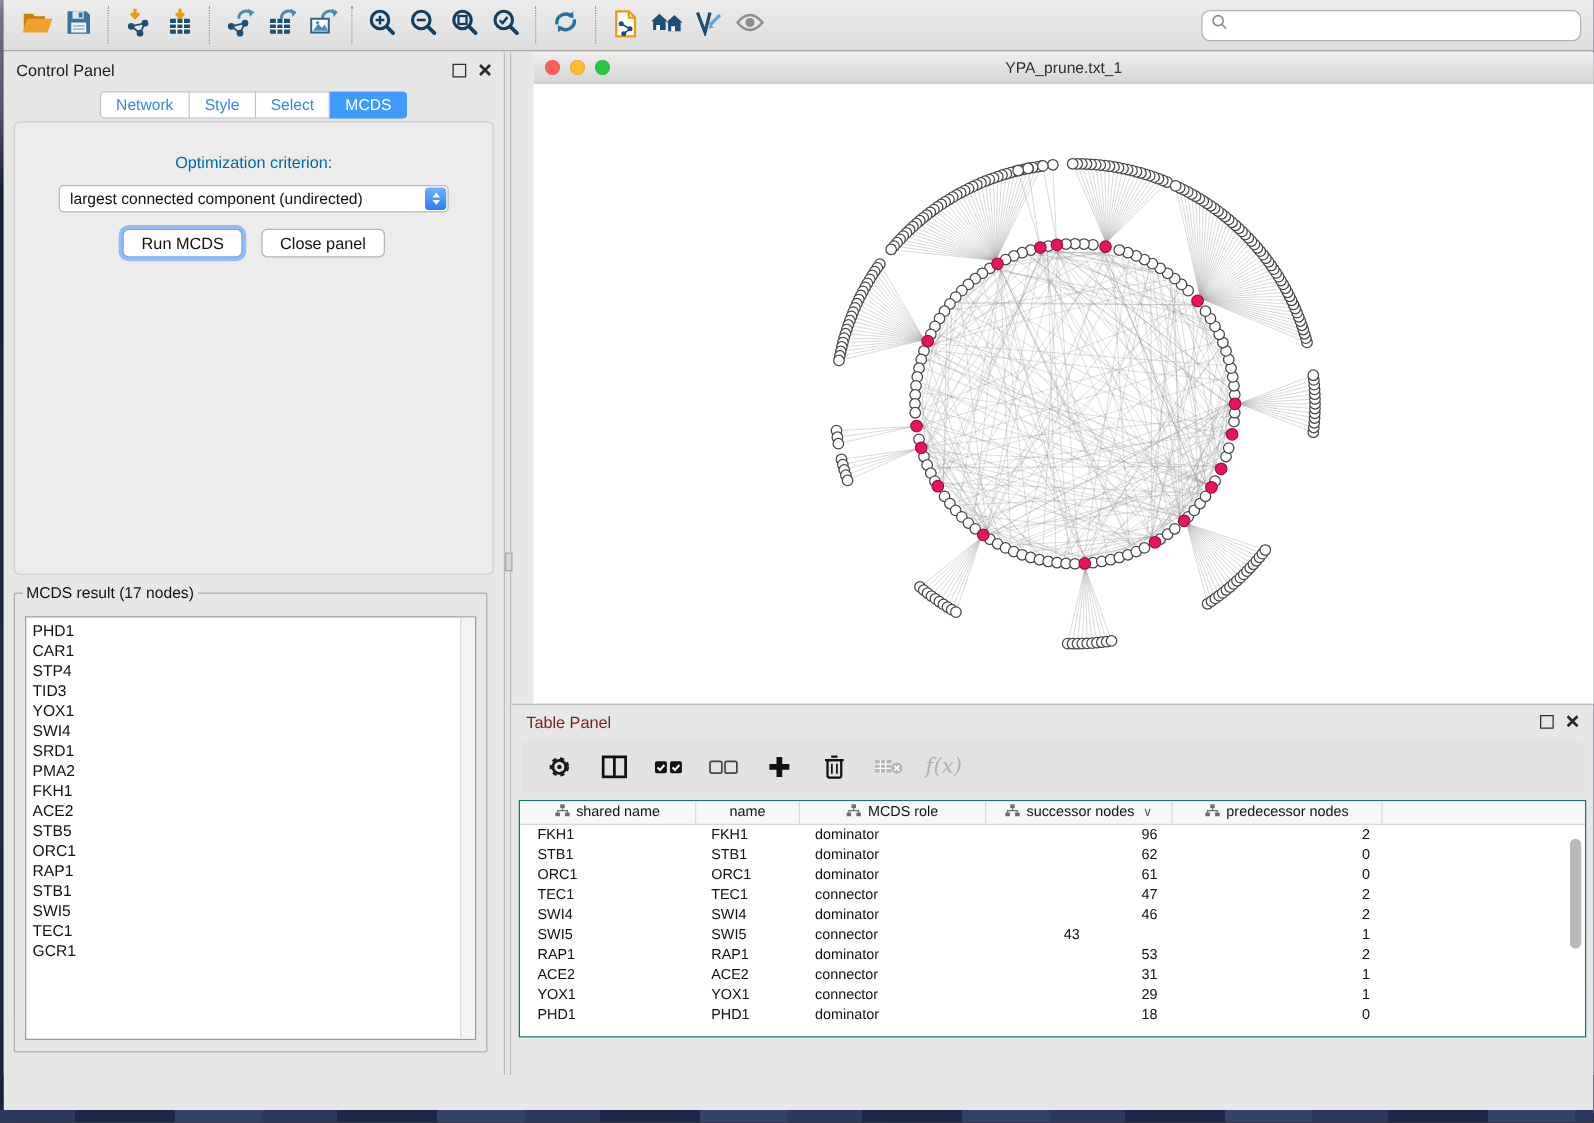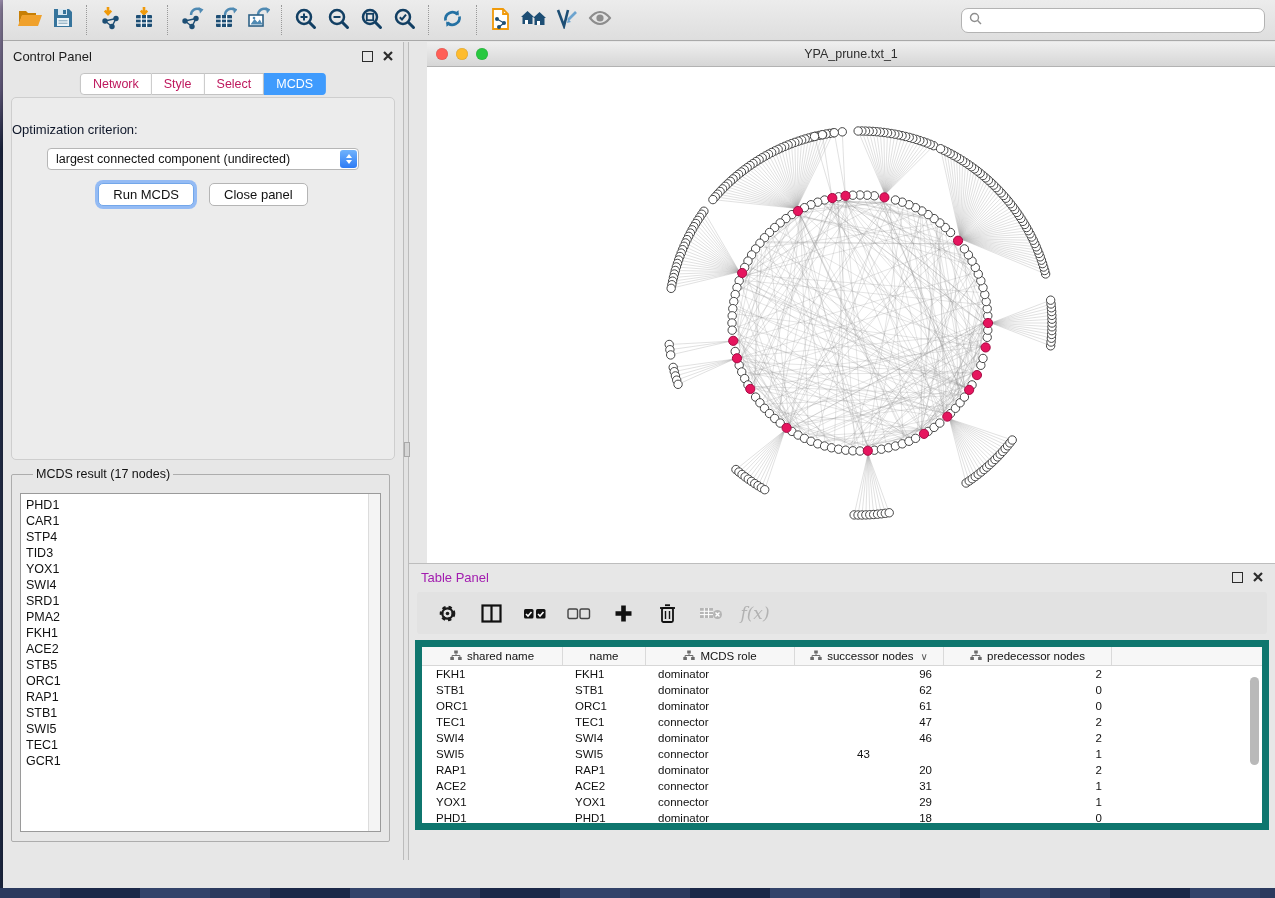--- a/index.html
+++ b/index.html
@@ -20,62 +20,62 @@
 
   
   .main{position:absolute;top:42px;left:0;right:0;bottom:30px;}
 
   
   .control-panel{position:absolute;left:0;top:0;width:400px;height:100%;background:#e7e7e7;}
   .cp-header{height:28px;display:flex;align-items:center;padding:0 10px;font-size:13px;color:#1b1b1b;}
   .win-icons{margin-left:auto;display:flex;gap:10px;align-items:center;}
   .float-icon{width:9px;height:9px;border:1.5px solid #2c2c2c;display:inline-block;}
   .cp-tabs{position:absolute;top:31px;left:50%;transform:translateX(-50%);display:flex;z-index:3;}
-  .tab{font-size:12.5px;padding:3px 12px;background:#fff;border:1px solid #c3c3c3;border-left:none;color:#be185d;white-space:nowrap;}
+  .tab{font-size:12.5px;padding:3px 12px;background:#fff;border:1px solid #c3c3c3;border-left:none;color:#3b82f6;white-space:nowrap;}
   .tab:first-child{border-left:1px solid #c3c3c3;border-radius:4px 0 0 4px;}
   .tab:last-child{border-radius:0 4px 4px 0;text-align:center;}
   .tab.active{background:#3f9bfd;border-color:#3f9bfd;color:#fff;}
   .cp-card{position:absolute;left:8px;right:8px;top:55px;height:361px;background:#ececec;border:1px solid #cecece;border-radius:5px;}
-  .opt-label{margin-top:24px;text-align:left;font-size:13px;color:#0f172a;}
+  .opt-label{margin-top:24px;text-align:center;font-size:13px;color:#0369a1;}
   .cp-select{margin:11px auto 0;width:312px;height:22px;border:1px solid #b6b6b6;border-radius:4px;background:#fff;
     display:flex;align-items:center;font-size:12.5px;padding-left:8px;position:relative;box-sizing:border-box;color:#111;}
   .spinner{position:absolute;right:1px;top:1px;bottom:1px;width:17px;border-radius:3px;
     background:linear-gradient(#71b3fc,#2d7bf5);display:flex;flex-direction:column;align-items:center;justify-content:center;gap:2px;}
   .spin-up{width:0;height:0;border-left:3.5px solid transparent;border-right:3.5px solid transparent;border-bottom:4.5px solid #fff;}
   .spin-down{width:0;height:0;border-left:3.5px solid transparent;border-right:3.5px solid transparent;border-top:4.5px solid #fff;}
   .btn-row{margin-top:13px;display:flex;justify-content:center;gap:15px;}
   .btn{font-size:13px;height:23px;padding:0 14px;background:#fff;border:1px solid #b5b5b5;border-radius:5px;color:#111;
     font-family:"Liberation Sans",sans-serif;}
   .btn.focused{box-shadow:0 0 0 3px rgba(90,155,250,.6);border-color:#73a7ea;}
   .mcds-result{position:absolute;left:8px;right:13px;top:425px;bottom:18px;border:1px solid #adadad;border-radius:2px;margin:0;padding:0;}
-  .mcds-result legend{font-size:12.5px;color:#111;margin-left:21px;padding:0 3px;}
+  .mcds-result legend{font-size:12.5px;color:#111;margin-left:6px;padding:0 3px;}
   .mcds-list{position:absolute;left:8px;right:8px;top:12px;bottom:9px;background:#fff;border:1px solid #9a9a9a;
     overflow:hidden;font-size:12.5px;line-height:16px;padding:3px 0 0 5px;color:#111;}
   .mcds-list::after{content:"";position:absolute;top:0;bottom:0;right:0;width:11px;background:#f4f4f4;border-left:1px solid #dcdcdc;}
 
   
   .splitter{position:absolute;left:400px;top:0;width:6px;height:100%;background:#e3e3e3;border-left:1px solid #bcbcbc;border-right:1px solid #bcbcbc;box-sizing:border-box;}
   .grip{position:absolute;top:400px;left:0px;width:4px;height:13px;background:#d6d6d6;border:1px solid #a8a8a8;}
 
   
   .network-window{position:absolute;left:424px;top:0;right:0;height:521px;background:#fff;}
   .nw-titlebar{height:24px;background:linear-gradient(#efefef,#d6d6d6);border-bottom:1px solid #b2b2b2;display:flex;align-items:center;padding:0 9px;position:relative;}
   .tl{width:12px;height:12px;border-radius:50%;margin-right:8px;flex:none;box-shadow:inset 0 0 1px rgba(0,0,0,.35);}
   .tl.red{background:#ff5f57;}.tl.yellow{background:#febc2e;}.tl.green{background:#28c840;}
   .nw-title{position:absolute;left:0;right:0;text-align:center;font-size:12.5px;color:#2e2e2e;pointer-events:none;}
   .nw-canvas{position:absolute;top:25px;left:0;right:0;bottom:0;background:#fff;overflow:hidden;}
 
   
   .table-panel{position:absolute;left:406px;right:0;top:521px;bottom:0;background:#e7e7e7;border-top:1px solid #bdbdbd;box-sizing:border-box;}
-  .tp-header{height:26px;display:flex;align-items:center;padding:0 12px;font-size:13px;color:#a21caf;}
+  .tp-header{height:26px;display:flex;align-items:center;padding:0 12px;font-size:13px;color:#7f1d1d;}
   .tp-toolbar{position:absolute;top:28px;left:8px;right:8px;height:42px;background:#e2e2e2;border-radius:3px;
     display:flex;align-items:center;gap:20px;padding:0 18px;box-sizing:border-box;}
   .tp-tool{display:flex;align-items:center;justify-content:center;width:24px;height:24px;}
   .fx{font-family:"DejaVu Serif",serif;font-style:italic;font-size:17px;color:#b2b2b2;}
-  .tp-table{position:absolute;left:6px;right:6px;top:76px;height:190px;background:#fff;border:7px solid #0f766e;overflow:hidden;font-size:11.5px;box-sizing:border-box;}
+  .tp-table{position:absolute;left:6px;right:6px;top:76px;height:190px;background:#fff;border:1px solid #0f766e;overflow:hidden;font-size:11.5px;box-sizing:border-box;}
   .tp-hrow{display:flex;height:18px;background:#f7f7f7;border-bottom:1px solid #d7d7d7;}
   .tp-hcell{display:flex;align-items:center;justify-content:center;gap:5px;border-right:1px solid #dadada;color:#111;box-sizing:border-box;flex:none;}
   .tp-hcell.filler{flex:1;border-right:none;}
   .sortch{font-size:10px;color:#555;margin-left:2px;}
   .tp-row{display:flex;height:16px;align-items:center;color:#111;}
   .tp-cell{box-sizing:border-box;flex:none;overflow:hidden;white-space:nowrap;}
   .tp-cell.c0{padding-left:14px;}
   .tp-cell.c1{padding-left:12px;}
   .tp-cell.c2{padding-left:12px;}
   .tp-cell.c3{text-align:right;padding-right:12px;}
@@ -1269,21 +1269,21 @@
                 <div class="tp-cell c0" style="width: 141px;">SWI5</div>
                 <div class="tp-cell c1" style="width: 83px;">SWI5</div>
                 <div class="tp-cell c2" style="width: 149px;">connector</div>
                 <div class="tp-cell c3" style="width: 149px; text-align: center;">43</div>
                 <div class="tp-cell c4" style="width: 168px;">1</div>
               </div>
               <div class="tp-row">
                 <div class="tp-cell c0" style="width: 141px;">RAP1</div>
                 <div class="tp-cell c1" style="width: 83px;">RAP1</div>
                 <div class="tp-cell c2" style="width: 149px;">dominator</div>
-                <div class="tp-cell c3" style="width: 149px;">20</div>
+                <div class="tp-cell c3" style="width: 149px;">53</div>
                 <div class="tp-cell c4" style="width: 168px;">2</div>
               </div>
               <div class="tp-row">
                 <div class="tp-cell c0" style="width: 141px;">ACE2</div>
                 <div class="tp-cell c1" style="width: 83px;">ACE2</div>
                 <div class="tp-cell c2" style="width: 149px;">connector</div>
                 <div class="tp-cell c3" style="width: 149px;">31</div>
                 <div class="tp-cell c4" style="width: 168px;">1</div>
               </div>
               <div class="tp-row">

